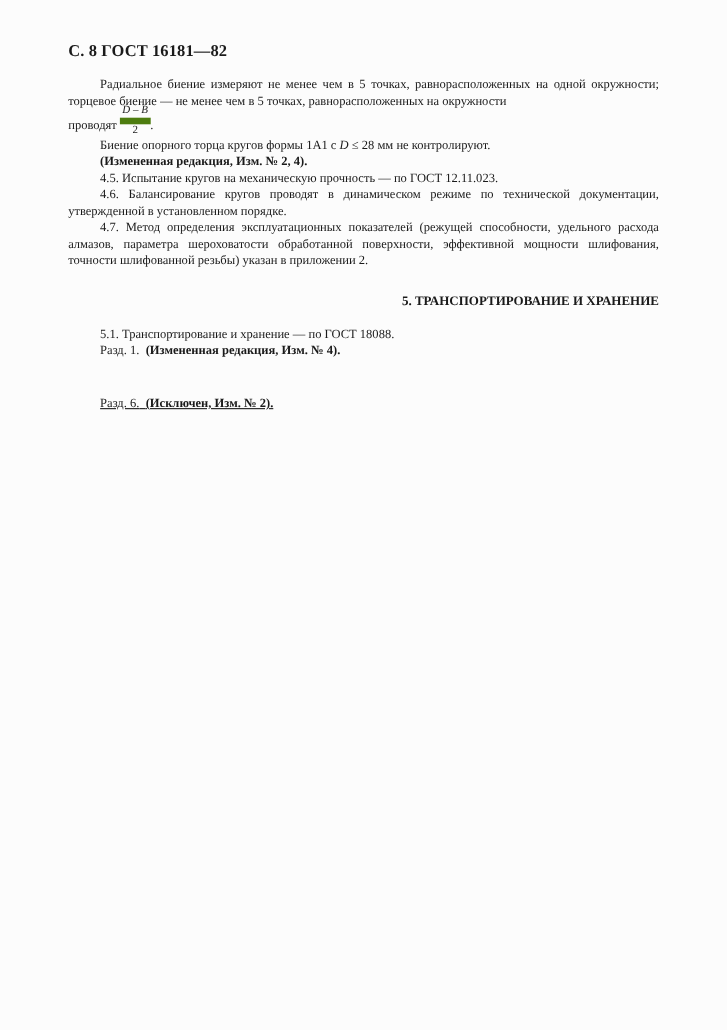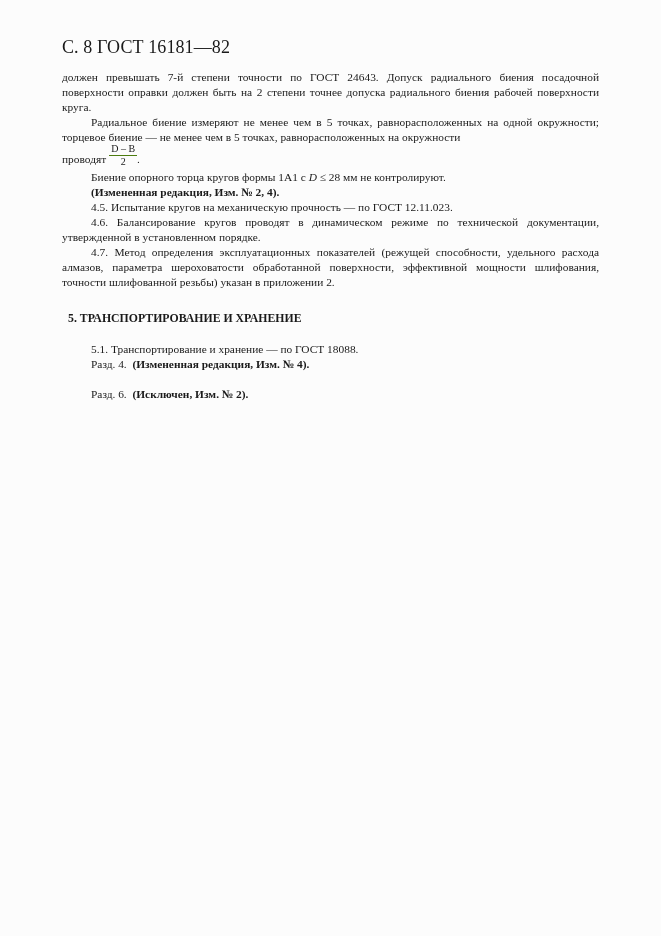--- a/index.html
+++ b/index.html
@@ -14,22 +14,22 @@
       overflow: hidden;
       font-family: "Liberation Serif", "DejaVu Serif", serif;
       color: #1a1a1a;
       font-size: 11.4px;
       line-height: 15px;
     }
     .page-header {
       position: absolute;
       left: 62px;
       top: 40px;
-      font-weight: normal;
-      font-size: 18px;
+      font-weight: bold;
+      font-size: 15px;
       letter-spacing: 0.1px;
     }
     .content {
       position: absolute;
       left: 62px;
       top: 70px;
       width: 537px;
     }
     p {
       margin: 0;
@@ -48,58 +48,58 @@
       display: inline-flex;
       flex-direction: column;
       align-items: center;
       margin-left: 3px;
       font-size: 10px;
       line-height: 10px;
       position: relative;
       top: -4px;
     }
     .fraction .num {
-      border-bottom: 1px solid #4d7c0f;
+      font-style: italic;
+      border-bottom: 6px solid #4d7c0f;
       padding: 0 2px 1px 2px;
     }
     .fraction .den {
       padding-top: 1px;
     }
     .italic { font-style: italic; }
     .section-title {
-      text-align: left;
+      text-align: right;
       font-weight: bold;
       font-size: 11.8px;
       margin-top: 21px;
       margin-bottom: 16px;
       padding-left: 6px;
     }
-    .block-gap { margin-top: 15px; }
+    .block-gap { margin-top: 33px; text-decoration: underline; }
   </style>
 </head>
 <body>
 
 <div class="page-header">С. 8 ГОСТ 16181—82</div>
 
 <div class="content">
-  <p>должен превышать 7-й степени точности по ГОСТ 24643. Допуск радиального биения посадочной поверхности оправки должен быть на 2 степени точнее допуска радиального биения рабочей поверхности круга.</p>
   <p class="indent">Радиальное биение измеряют не менее чем в 5 точках, равнорасположенных на одной окружности; торцевое биение — не менее чем в 5 точках, равнорасположенных на окружности</p>
   <div class="formula-line">
     <span>проводят</span>
     <span class="fraction">
       <span class="num">D – B</span>
       <span class="den">2</span>
     </span>
     <span>.</span>
   </div>
   <p class="indent"><span>Биение опорного торца кругов формы 1А1 с </span><span class="italic">D</span><span> ≤ 28 мм не контролируют.</span></p>
   <p class="indent bold">(Измененная редакция, Изм. № 2, 4).</p>
   <p class="indent">4.5. Испытание кругов на механическую прочность — по ГОСТ 12.11.023.</p>
   <p class="indent">4.6. Балансирование кругов проводят в динамическом режиме по технической документации, утвержденной в установленном порядке.</p>
   <p class="indent">4.7. Метод определения эксплуатационных показателей (режущей способности, удельного расхода алмазов, параметра шероховатости обработанной поверхности, эффективной мощности шлифования, точности шлифованной резьбы) указан в приложении 2.</p>
 
   <div class="section-title">5. ТРАНСПОРТИРОВАНИЕ И ХРАНЕНИЕ</div>
 
   <p class="indent">5.1. Транспортирование и хранение — по ГОСТ 18088.</p>
-  <p class="indent"><span>Разд. 4.</span>&nbsp; <span class="bold">(Измененная редакция, Изм. № 4).</span></p>
+  <p class="indent"><span>Разд. 1.</span>&nbsp; <span class="bold">(Измененная редакция, Изм. № 4).</span></p>
 
   <p class="indent block-gap"><span>Разд. 6.</span>&nbsp; <span class="bold">(Исключен, Изм. № 2).</span></p>
 </div>
 
 </body></html>

